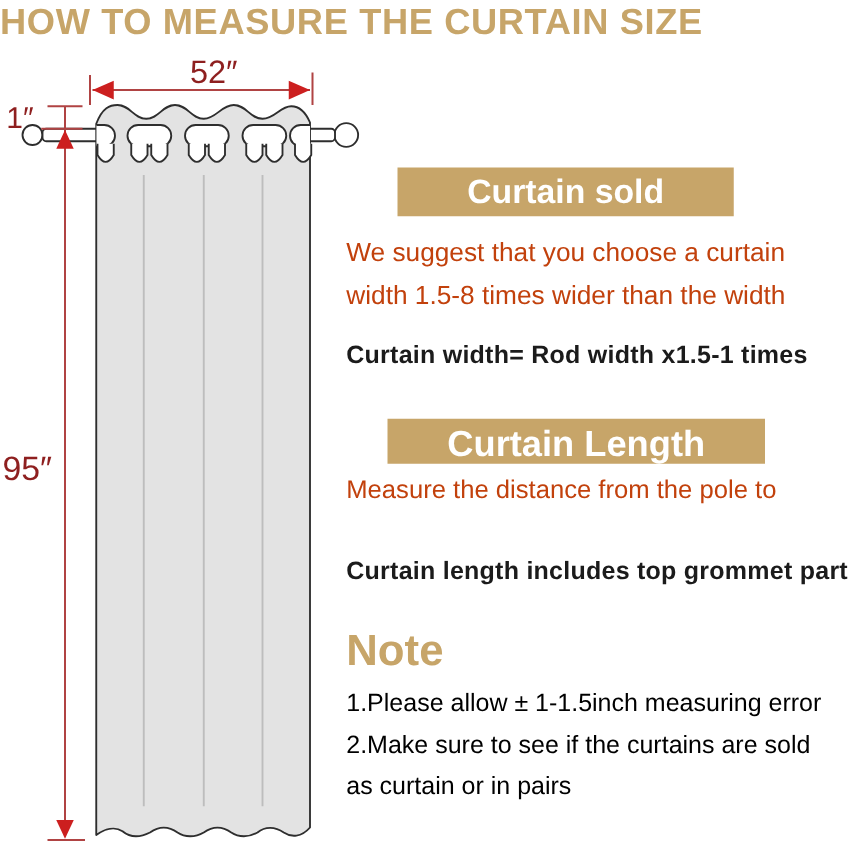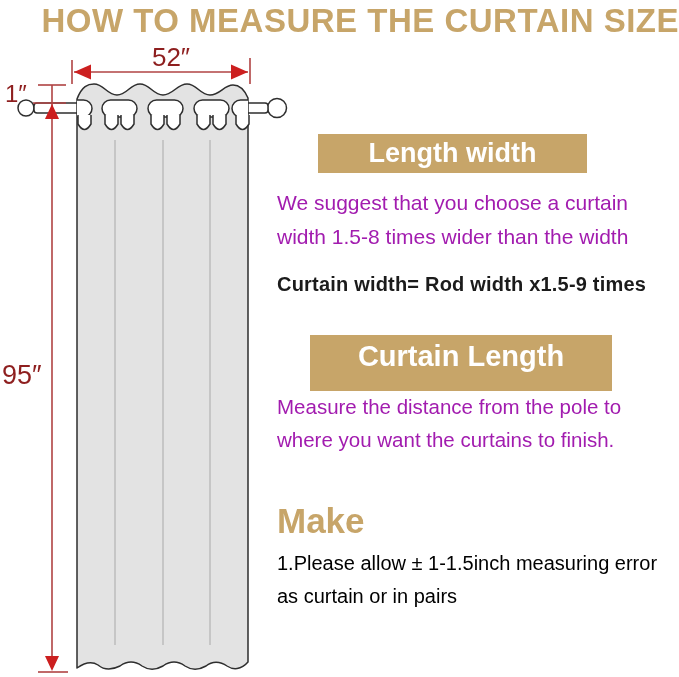--- a/index.html
+++ b/index.html
@@ -10,22 +10,22 @@
     width: 679px;
     height: 677px;
     background: #ffffff;
     overflow: hidden;
   }
   .title {
     position: absolute;
     top: 2px;
     left: 0;
     width: 100%;
-    text-align: right;
-    font-size: 33px;
+    text-align: left;
+    font-size: 29px;
     font-weight: bold;
     letter-spacing: 0.5px;
     color: #c7a569;
     white-space: nowrap;
   }
   .diagram-svg {
     position: absolute;
     left: 0;
     top: 40px;
     width: 310px;
@@ -39,33 +39,33 @@
     text-align: center;
     white-space: nowrap;
   }
   .heading-box.width-box {
     left: 318px; top: 134px;
     width: 269px; height: 39px;
     font-size: 27px; line-height: 39px;
   }
   .heading-box.length-box {
     left: 310px; top: 335px;
-    width: 302px; height: 56px;
+    width: 302px; height: 36px;
     font-size: 29px; line-height: 42px;
   }
   .body-text {
     position: absolute;
     left: 277px;
-    color: #a21caf;
+    color: #c2410c;
     font-size: 21px;
     line-height: 34px;
     white-space: nowrap;
   }
   .body-text.p-width  { top: 186px; }
-  .body-text.p-length { top: 390px; line-height: 33px; font-size: 20.5px; }
+  .body-text.p-length { top: 375px; line-height: 33px; font-size: 20.5px; }
   .formula {
     position: absolute;
     left: 277px;
     color: #1b1b1b;
     font-size: 20px;
     font-weight: bold;
     letter-spacing: 0.2px;
     white-space: nowrap;
   }
   .formula.f-width  { top: 273px; }
@@ -171,32 +171,33 @@
       <polygon points="248,72 231,64.5 231,79.5"></polygon>
       <polygon points="52,104 45,119 59,119"></polygon>
       <polygon points="52,671 45,656 59,656"></polygon>
     </g>
 
     <text x="171" y="66" text-anchor="middle" font-size="26" class="dim-label">52″</text>
     <text x="5" y="102" font-size="24" class="dim-label">1″</text>
     <text x="2" y="384" font-size="27" class="dim-label">95″</text>
   </svg>
 
-  <div class="heading-box width-box">Length width</div>
+  <div class="heading-box width-box">Curtain sold</div>
   <div class="body-text p-width">
     <div>We suggest that you choose a curtain</div>
     <div>width 1.5-8 times wider than the width</div>
   </div>
-  <div class="formula f-width">Curtain width= Rod width x1.5-9 times</div>
+  <div class="formula f-width">Curtain width= Rod width x1.5-1 times</div>
 
   <div class="heading-box length-box">Curtain Length</div>
   <div class="body-text p-length">
     <div>Measure the distance from the pole to</div>
-    <div>where you want the curtains to finish.</div>
   </div>
-
-  <div class="note-heading">Make</div>
+  <div class="formula f-length">Curtain length includes top grommet part</div>
+
+  <div class="note-heading">Note</div>
   <div class="note-lines">
     <div>1.Please allow ± 1-1.5inch measuring error</div>
+    <div>2.Make sure to see if the curtains are sold</div>
     <div>as curtain or in pairs</div>
   </div>
 
 </div>
 
 </body></html>

